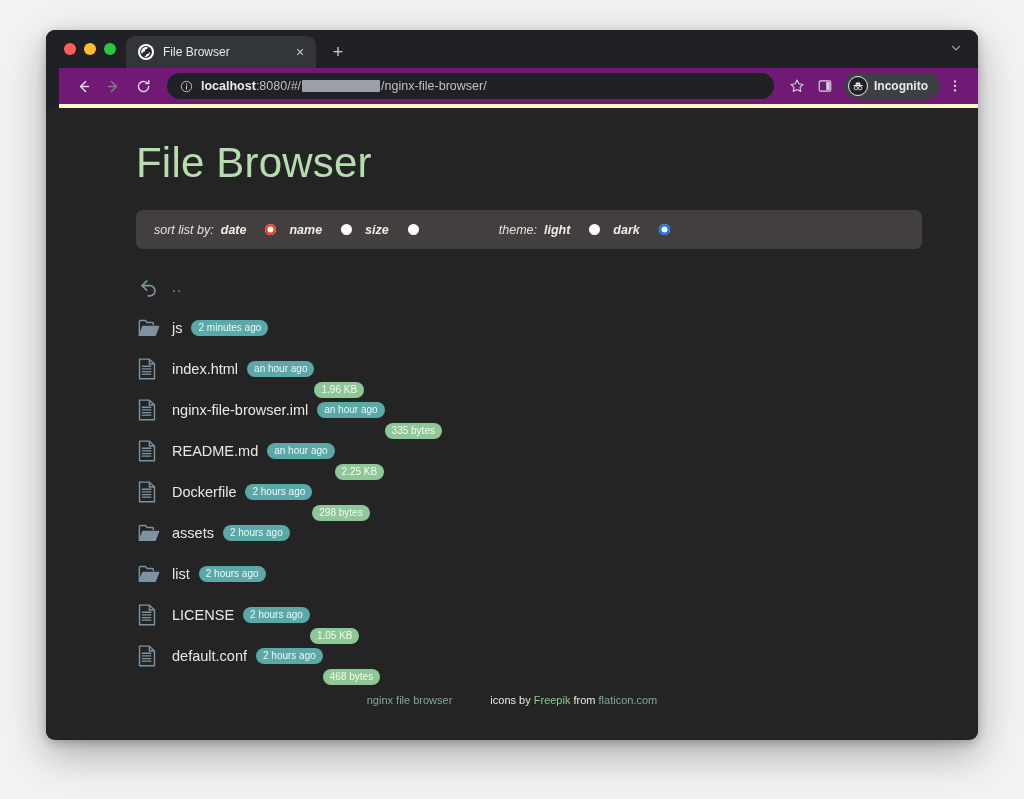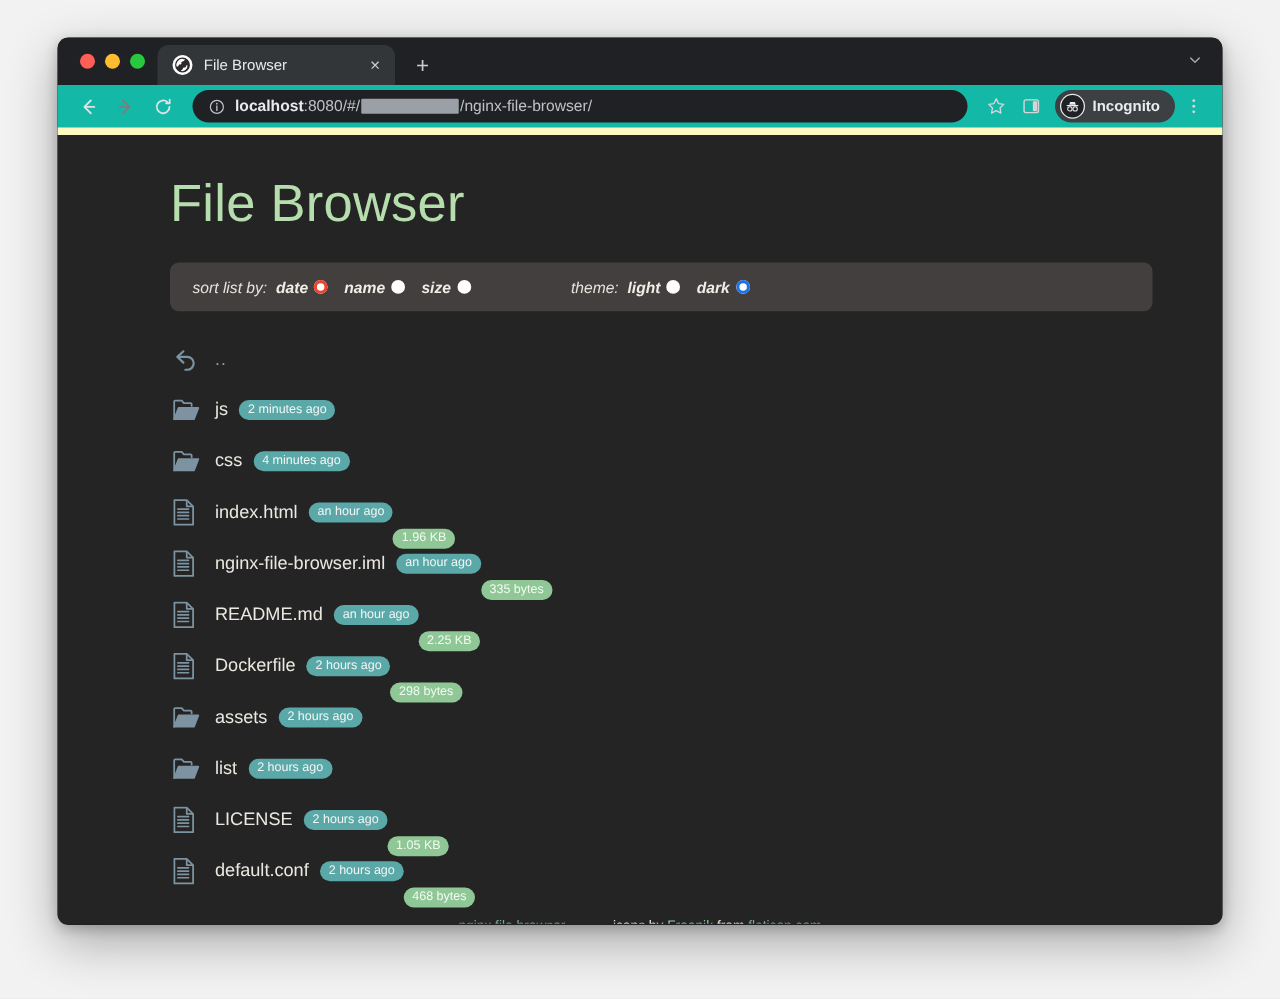--- a/index.html
+++ b/index.html
@@ -108,26 +108,27 @@
     right: 10px;
     bottom: 8px;
     width: 24px; height: 24px;
     display: flex; align-items: center; justify-content: center;
     color: #9aa0a6;
   }
 
   
   .toolbar {
     height: 40px;
-    background: #14b8a6;
+    background: #701a75;
     display: flex;
     align-items: center;
     padding: 0 10px;
     gap: 2px;
-    border-bottom: 6px solid #fef9c3;
+    border-bottom: 4px solid #fef9c3;
+    margin-left: 13px;
   }
   .nav-btn {
     width: 28px; height: 28px;
     display: flex; align-items: center; justify-content: center;
     color: #e0e2e5;
     border-radius: 50%;
     flex: 0 0 auto;
   }
   .nav-btn.disabled { color: #7a7f84; }
 
@@ -238,21 +239,21 @@
     align-items: center;
     gap: 7px;
     font-size: 12.5px;
     color: #e6e2dc;
   }
   .opt-group.theme { margin-left: 74px; }
   .opt-label { color: #e6e2dc; }
   .opt-item {
     display: flex;
     align-items: center;
-    gap: 5px;
+    gap: 19px;
     margin-right: 6px;
   }
   .opt-item-label { font-weight: bold; color: #f0ece6; }
   .radio {
     width: 11px; height: 11px;
     border-radius: 50%;
     background: #ffffff;
     display: inline-block;
     position: relative;
     flex: 0 0 auto;
@@ -491,30 +492,20 @@
                   <svg class="icon-folder" viewBox="0 0 26 21" aria-hidden="true">
                     <path d="M1.6 19.2V2.6a1 1 0 0 1 1-1h6.1l2.1 2.4h6.3a1 1 0 0 1 1 1v1.6" stroke="#7d93a1" stroke-width="1.7" fill="none" stroke-linejoin="round" stroke-linecap="round"></path>
                     <path d="M1.6 19.2l4.1-10.6h18.7l-4.1 10.6z" fill="#7d93a1" stroke="#7d93a1" stroke-width="1.7" stroke-linejoin="round"></path>
                   </svg>
                 </span>
                 <span class="file-name">js</span>
                 <span class="badge time">2 minutes ago</span>
               </div>
               <div class="file-row">
                 <span class="icon-cell">
-                  <svg class="icon-folder" viewBox="0 0 26 21" aria-hidden="true">
-                    <path d="M1.6 19.2V2.6a1 1 0 0 1 1-1h6.1l2.1 2.4h6.3a1 1 0 0 1 1 1v1.6" stroke="#7d93a1" stroke-width="1.7" fill="none" stroke-linejoin="round" stroke-linecap="round"></path>
-                    <path d="M1.6 19.2l4.1-10.6h18.7l-4.1 10.6z" fill="#7d93a1" stroke="#7d93a1" stroke-width="1.7" stroke-linejoin="round"></path>
-                  </svg>
-                </span>
-                <span class="file-name">css</span>
-                <span class="badge time">4 minutes ago</span>
-              </div>
-              <div class="file-row">
-                <span class="icon-cell">
                   <svg class="icon-file" viewBox="0 0 20 25" aria-hidden="true">
                     <path d="M1.5 1.3h11.2l5.8 5.6v16.7H1.5z" stroke="#7d93a1" stroke-width="1.6" fill="none" stroke-linejoin="round"></path>
                     <path d="M12.7 1.3v5.6h5.8" stroke="#7d93a1" stroke-width="1.6" fill="none" stroke-linejoin="round"></path>
                     <path d="M4.6 9.4h9.8M4.6 12.4h9.8M4.6 15.4h9.8M4.6 18.4h9.8" stroke="#7d93a1" stroke-width="1.5" stroke-linecap="round"></path>
                   </svg>
                 </span>
                 <span class="file-name">index.html</span>
                 <span class="badge time">an hour ago</span>
                 <span class="badge size">1.96 KB</span>
               </div>

